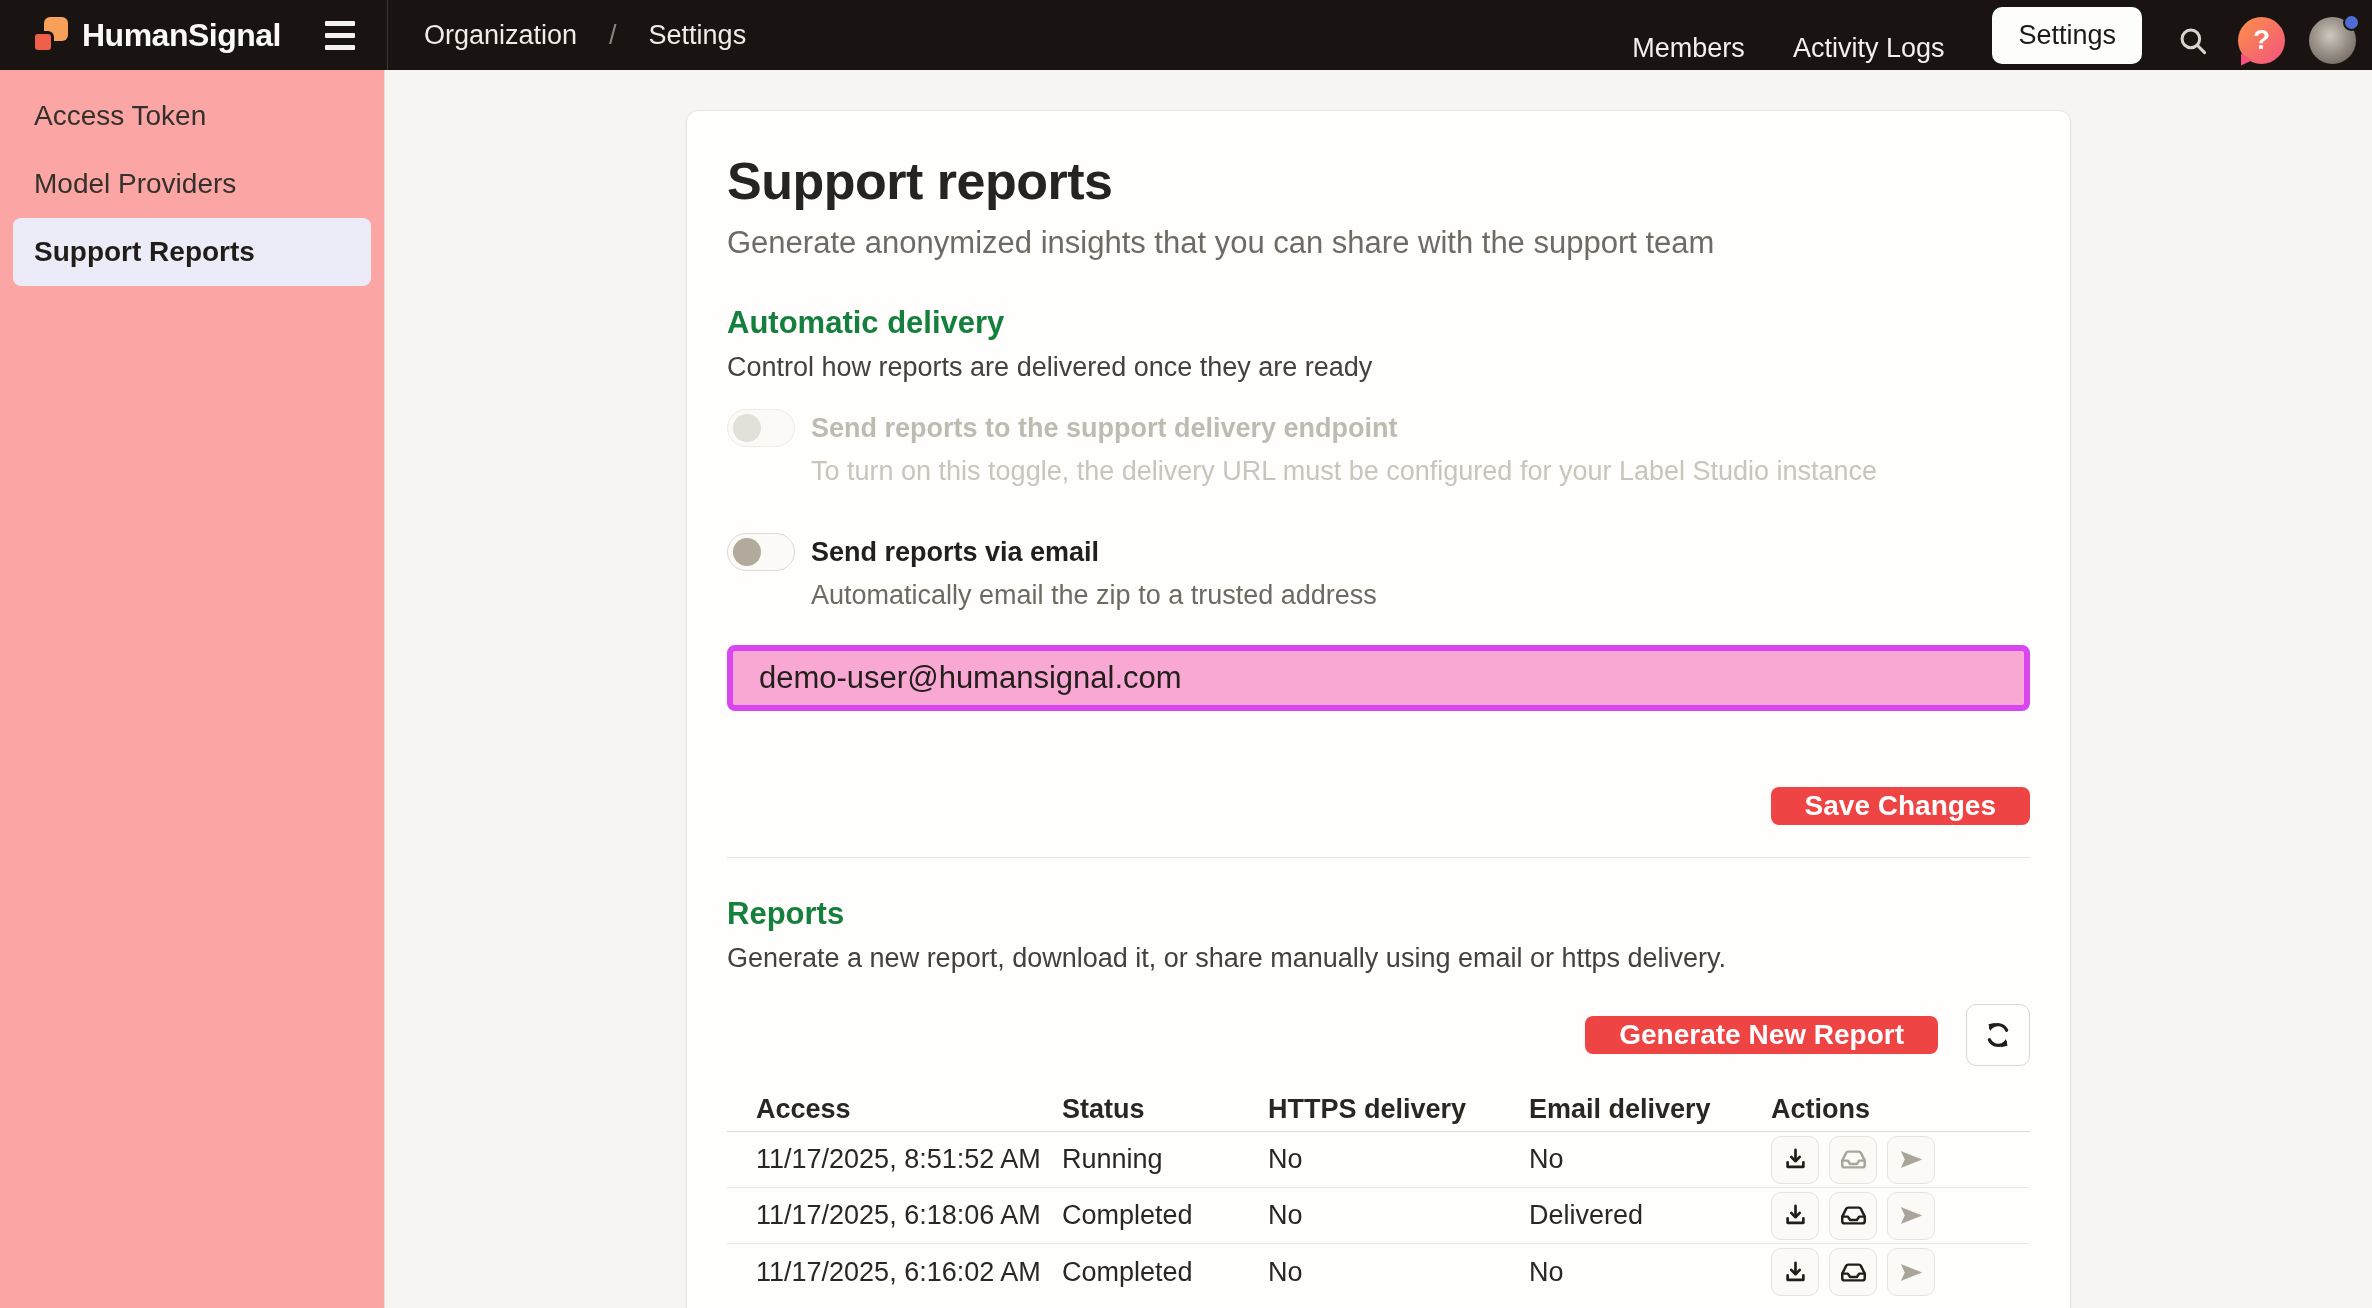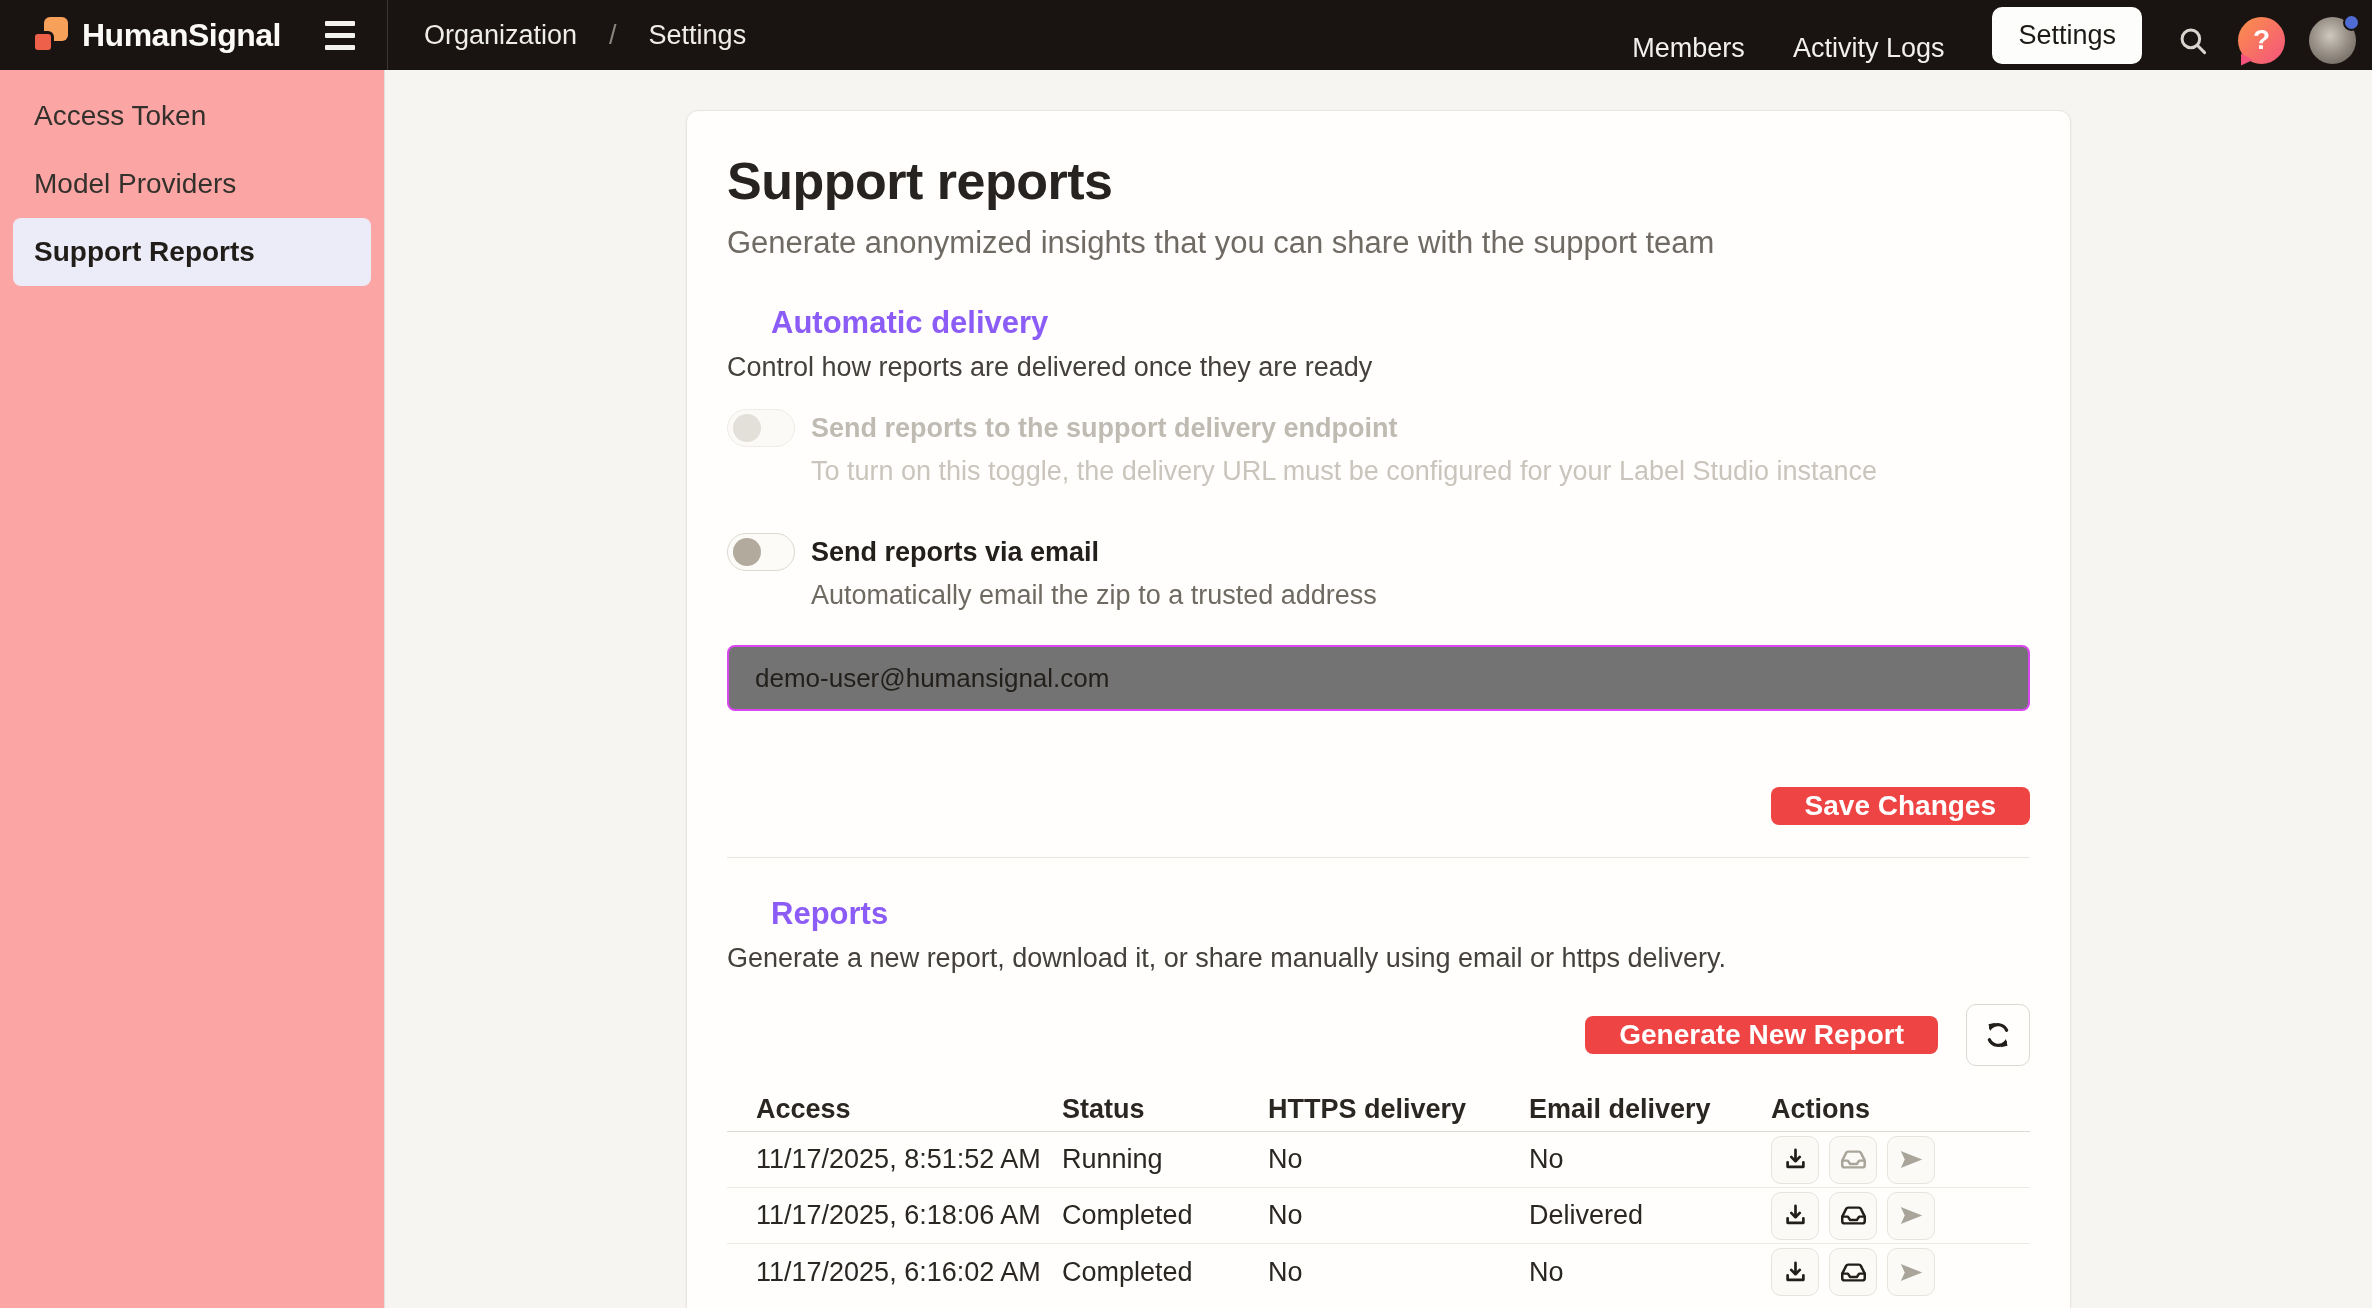--- a/index.html
+++ b/index.html
@@ -71,41 +71,41 @@
   
   .card {
     width:1385px; margin:40px auto 0; background:#fffefc;
     border:1px solid #e8e5e0; border-radius:12px;
     box-shadow:0 1px 3px rgba(30,25,20,0.05);
     padding:40px 40px 60px;
   }
   .page-title { font-size:52px; font-weight:700; color:#262320; letter-spacing:-0.5px; line-height:60px; }
   .page-subtitle { font-size:31px; color:#6f6b64; margin-top:14px; line-height:36px; }
 
-  .section-h { font-size:31px; font-weight:700; color:#8b5cf6; margin-top:44px; line-height:36px;margin-left:44px; }
+  .section-h { font-size:31px; font-weight:700; color:#15803d; margin-top:44px; line-height:36px; }
   .section-p { font-size:27px; color:#44413c; margin-top:10px; line-height:32px; }
 
   .toggle-row { display:flex; margin-top:26px; }
   .toggle-row + .toggle-row { margin-top:46px; }
   .toggle {
     width:68px; height:38px; border-radius:19px; position:relative; flex-shrink:0;
     background:#fcfbf8; border:1px solid #ddd9d2; cursor:pointer; margin-right:16px;
   }
   .toggle .knob { position:absolute; left:5px; top:4px; width:28px; height:28px; border-radius:50%; background:#b3aa9e; }
   .toggle.disabled { border-color:#efece7; background:#fbfaf7; cursor:default; }
   .toggle.disabled .knob { background:#e3e0d9; }
   .toggle-label { font-size:27px; font-weight:700; color:#23201c; line-height:38px; }
   .toggle-desc { font-size:27px; color:#6e6a62; margin-top:8px; line-height:32px; }
   .toggle-row.disabled .toggle-label { color:#bfbbb3; font-weight:700; }
   .toggle-row.disabled .toggle-desc { color:#c9c5bd; }
 
   .email-input {
-    width:100%; height:66px; margin-top:34px; border:2px solid #d946ef; border-radius:8px;
-    font-family:"Liberation Sans", sans-serif; font-size:26px; color:#23201c;
-    padding:0 26px; background:#737373; outline:none;
+    width:100%; height:66px; margin-top:34px; border:6px solid #d946ef; border-radius:8px;
+    font-family:"Liberation Sans", sans-serif; font-size:31px; color:#23201c;
+    padding:0 26px; background:#f9a8d4; outline:none;
   }
 
   .save-row { display:flex; justify-content:flex-end; margin-top:76px; }
   .btn-primary {
     background:#ef4444; color:#ffffff; border:none; border-radius:8px;
     font-family:"Liberation Sans", sans-serif; font-size:28px; font-weight:700;
     padding:4px 34px; cursor:pointer; line-height:30px;
   }
 
   .section-divider { border:none; border-top:1px solid #e8e5df; margin-top:32px; }

